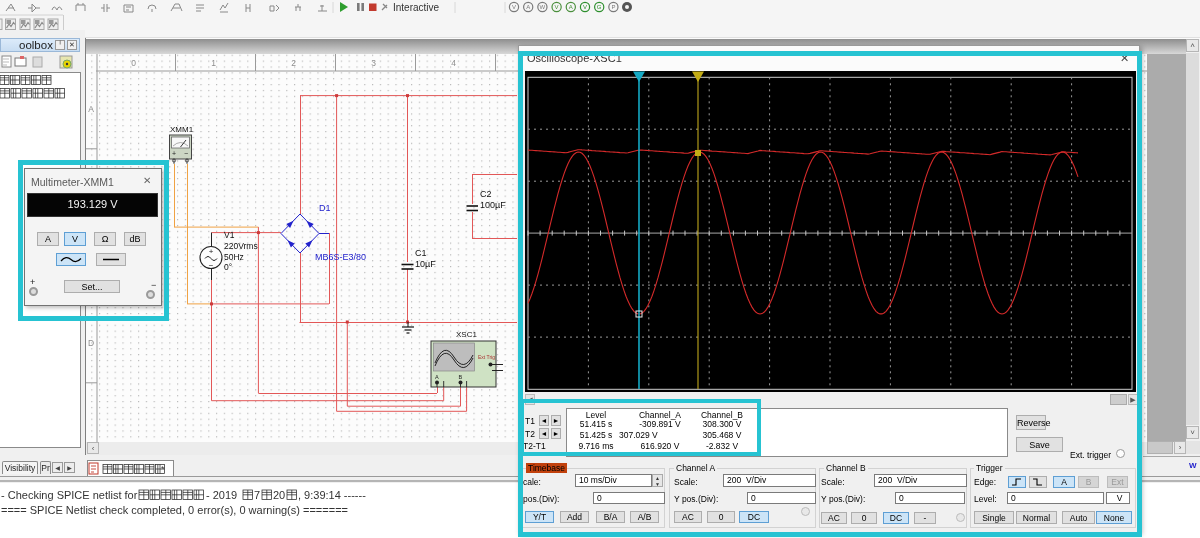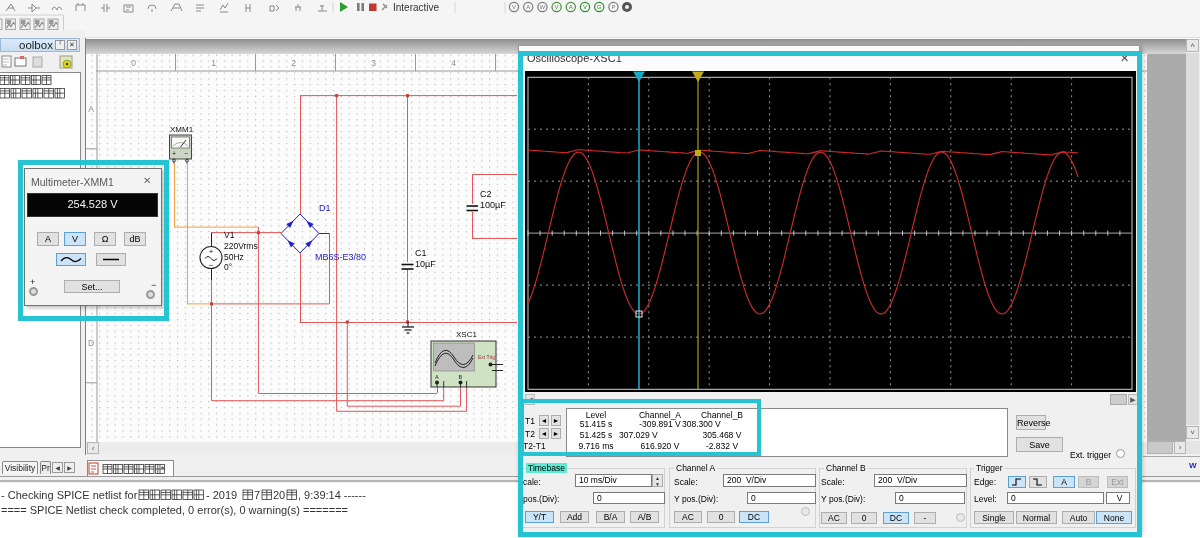--- a/index.html
+++ b/index.html
@@ -419,21 +419,21 @@
       <text x="1" y="28" font-size="11" fill="#333" font-family="Liberation Sans,sans-serif">==== SPICE Netlist check completed, 0 error(s), 0 warning(s) =======</text>
     </svg>
 
 <div class="abs" style="left:1143px;top:456px;width:57px;height:1px;background:#a8a8a8"></div>
 <div class="abs" style="left:1189px;top:461px;font-size:8px;color:#2222cc;font-weight:bold">W</div>
 
 <div id="mm" class="abs" style="left:24px;top:168px;width:138px;height:138px;background:#f4f4f4;border:1px solid #737373;box-shadow:2px 2px 4px rgba(0,0,0,0.25)">
   <div class="abs" style="left:6px;top:7px;font-size:10.5px;color:#5a5a5a">Multimeter-XMM1</div>
   <div class="abs" style="left:118px;top:6px;font-size:10px;color:#666">✕</div>
   <div class="abs" style="left:2px;top:24px;width:131px;height:24px;background:#050505;border:1px solid #333"></div>
-  <div class="abs" style="left:2px;top:29px;width:131px;text-align:center;font-size:11px;color:#f5f5f5">254.528 V</div>
+  <div class="abs" style="left:2px;top:29px;width:131px;text-align:center;font-size:11px;color:#f5f5f5">193.129 V</div>
   <div class="btn" style="left:12px;top:63px;width:22px;height:14px;line-height:13px;font-size:9px">A</div>
   <div class="btn sel" style="left:39px;top:63px;width:22px;height:14px;line-height:13px;font-size:9px">V</div>
   <div class="btn" style="left:69px;top:63px;width:22px;height:14px;line-height:13px;font-size:9px">Ω</div>
   <div class="btn" style="left:99px;top:63px;width:22px;height:14px;line-height:13px;font-size:9px">dB</div>
   <div class="btn sel" style="left:31px;top:84px;width:30px;height:13px"><svg width="28" height="11">
           <path d="M4,7 Q9,1 14,5.5 T24,4.5" fill="none" stroke="#000" stroke-width="1.2"></path>
         </svg></div>
   <div class="btn" style="left:71px;top:84px;width:30px;height:13px"><svg width="28" height="11">
           <line x1="6" y1="5.5" x2="22" y2="5.5" stroke="#000" stroke-width="1.5"></line>
         </svg></div>
@@ -543,33 +543,33 @@
   <div class="abs" style="left:47px;top:362px;width:442px;height:49px;background:#fff;border:1px solid #8a8a8a"></div>
   <div class="lbl" style="left:47px;top:364px;width:60px;text-align:center">Level</div>
   <div class="lbl" style="left:47px;top:373px;width:60px;text-align:center">51.415 s</div>
   <div class="lbl" style="left:47px;top:384px;width:60px;text-align:center">51.425 s</div>
   <div class="lbl" style="left:47px;top:395px;width:60px;text-align:center">9.716 ms</div>
   <div class="lbl" style="left:100px;top:364px;width:82px;text-align:center">Channel_A</div>
   <div class="lbl" style="left:100px;top:373px;width:82px;text-align:center">-309.891 V</div>
   <div class="lbl" style="left:100px;top:384px;width:82px;text-align:left">307.029 V</div>
   <div class="lbl" style="left:100px;top:395px;width:82px;text-align:center">616.920 V</div>
   <div class="lbl" style="left:163px;top:364px;width:80px;text-align:center">Channel_B</div>
-  <div class="lbl" style="left:163px;top:373px;width:80px;">308.300 V</div>
+  <div class="lbl" style="left:163px;top:373px;width:80px;text-align:center">308.300 V</div>
   <div class="lbl" style="left:163px;top:384px;width:80px;text-align:center">305.468 V</div>
   <div class="lbl" style="left:163px;top:395px;width:80px;text-align:center">-2.832 V</div>
   <div class="btn" style="left:497px;top:369px;width:30px;height:15px;line-height:14px;font-size:9px">Reverse</div>
   <div class="btn" style="left:497px;top:391px;width:47px;height:15px;line-height:14px;font-size:9px">Save</div>
   <div class="lbl" style="left:551px;top:404px">Ext. trigger</div>
   <div class="abs" style="left:597px;top:403px;width:9px;height:9px;border:1px solid #999;border-radius:50%;background:#fdfdfd"></div>
 
   <div class="abs" style="left:3px;top:422px;width:143px;height:60px;border:1px solid #d2d2d2"></div>
   <div class="abs" style="left:150px;top:422px;width:147px;height:60px;border:1px solid #d2d2d2"></div>
   <div class="abs" style="left:300px;top:422px;width:148px;height:60px;border:1px solid #d2d2d2"></div>
   <div class="abs" style="left:451px;top:422px;width:166px;height:60px;border:1px solid #d2d2d2"></div>
-  <div class="lbl" style="left:7px;top:417px;background:#5eead4;padding:0 2px">Timebase</div>
+  <div class="lbl" style="left:7px;top:417px;background:#c2410c;padding:0 2px">Timebase</div>
   <div class="lbl" style="left:155px;top:417px;background:#f0f0f0;padding:0 2px">Channel A</div>
   <div class="lbl" style="left:305px;top:417px;background:#f0f0f0;padding:0 2px">Channel B</div>
   <div class="lbl" style="left:455px;top:417px;background:#f0f0f0;padding:0 2px">Trigger</div>
 
   <div class="lbl" style="left:4px;top:431px">cale:</div>
   <div class="inp" style="left:56px;top:428px;width:77px;height:13px;line-height:11px">10 ms/Div</div>
   <div class="abs" style="left:133px;top:428px;width:11px;height:13px;background:#e6e6e6;border:1px solid #aaa;font-size:5px;line-height:6px;text-align:center;color:#333">▲<br>▼</div>
   <div class="lbl" style="left:4px;top:448px">pos.(Div):</div>
   <div class="inp" style="left:74px;top:446px;width:72px;height:12px;line-height:10px">0</div>
   <div class="btn sel" style="left:6px;top:465px;width:29px;height:12px;line-height:11px">Y/T</div>

